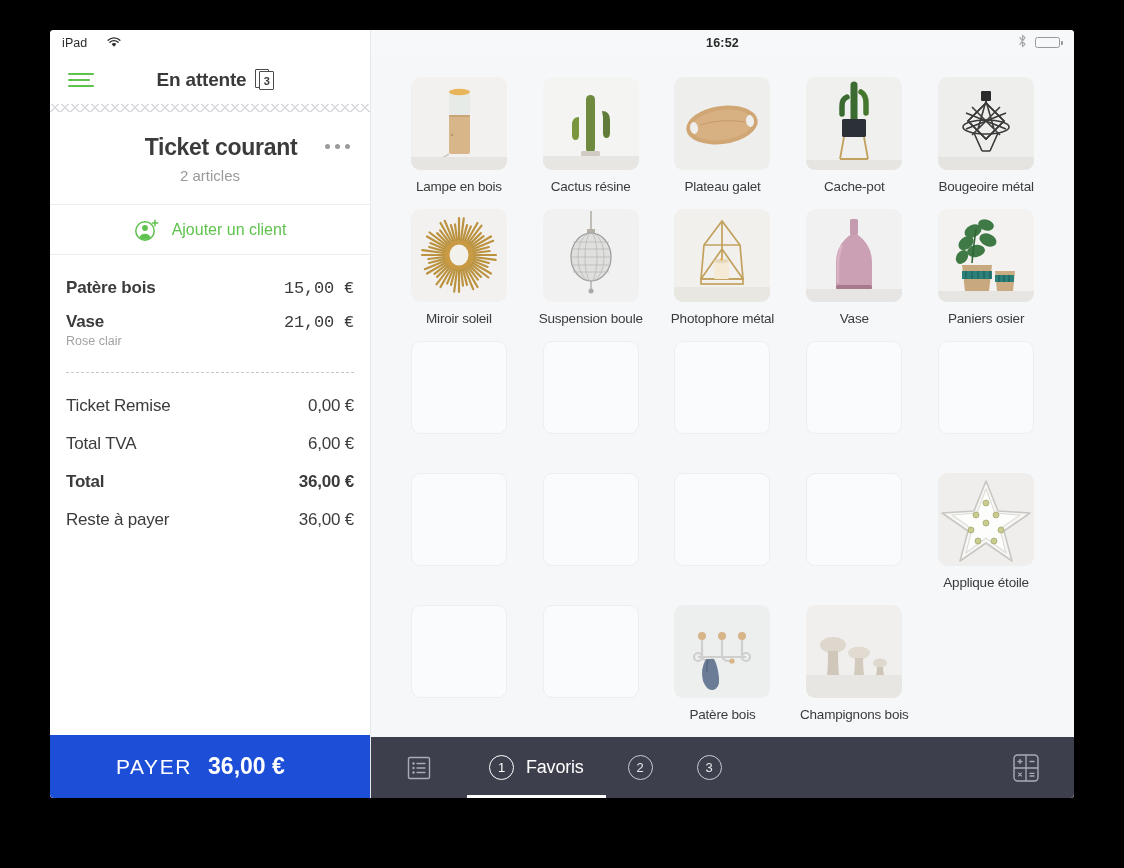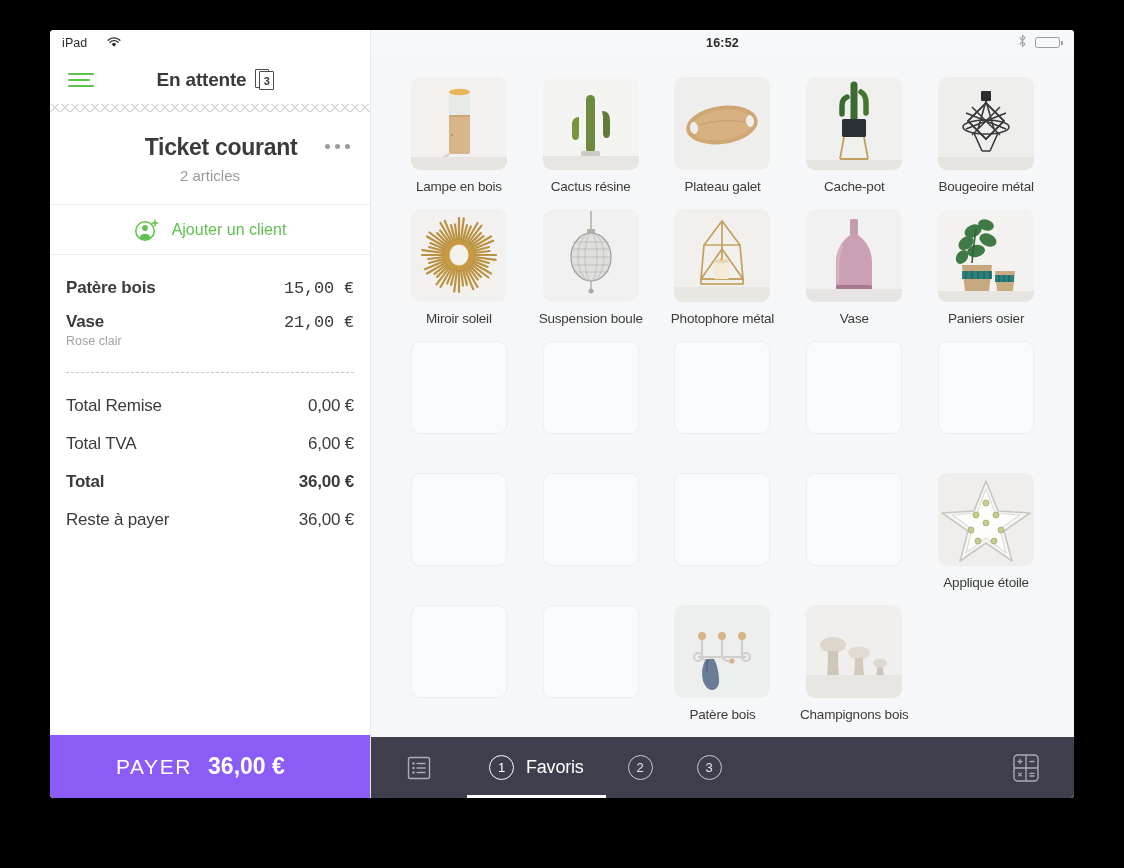--- a/index.html
+++ b/index.html
@@ -137,21 +137,21 @@
   .total-row {
     display: flex; justify-content: space-between; align-items: baseline;
     padding: 9px 0;
     font-size: 17px; color: #3b3b3b; letter-spacing: -0.2px;
   }
   .total-row.bold { font-weight: 700; }
 
   #pay-button {
     margin-top: auto;
     height: 63px;
-    background: #8b5cf6;
+    background: #1d4ed8;
     display: flex; align-items: center;
     gap: 16px;
     padding-left: 66px;
     cursor: pointer;
   }
   #pay-label { font-size: 21px; color: #fff; letter-spacing: 1.6px; }
   #pay-amount { font-size: 23px; color: #fff; font-weight: 700; letter-spacing: 0px; }
 
   
   #catalog-panel {
@@ -311,21 +311,21 @@
         <span class="li-name">Vase</span>
         <span class="li-price">21,00 €</span>
         <span class="li-variant">Rose clair</span>
       </div>
     </div>
 
     <div id="dashed-sep"></div>
 
     <div id="totals">
       <div class="total-row">
-        <span>Total Remise</span>
+        <span>Ticket Remise</span>
         <span>0,00 €</span>
       </div>
       <div class="total-row">
         <span>Total TVA</span>
         <span>6,00 €</span>
       </div>
       <div class="total-row bold">
         <span>Total</span>
         <span>36,00 €</span>
       </div>

